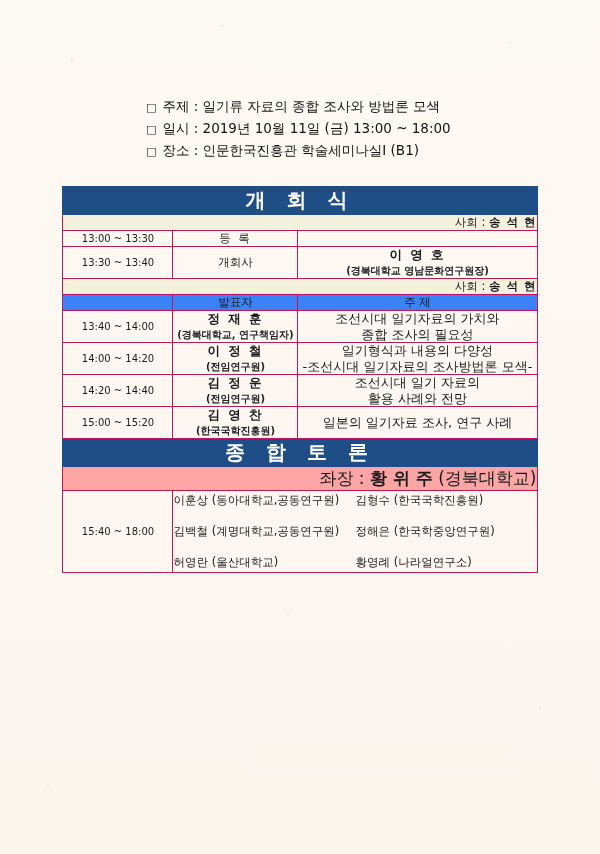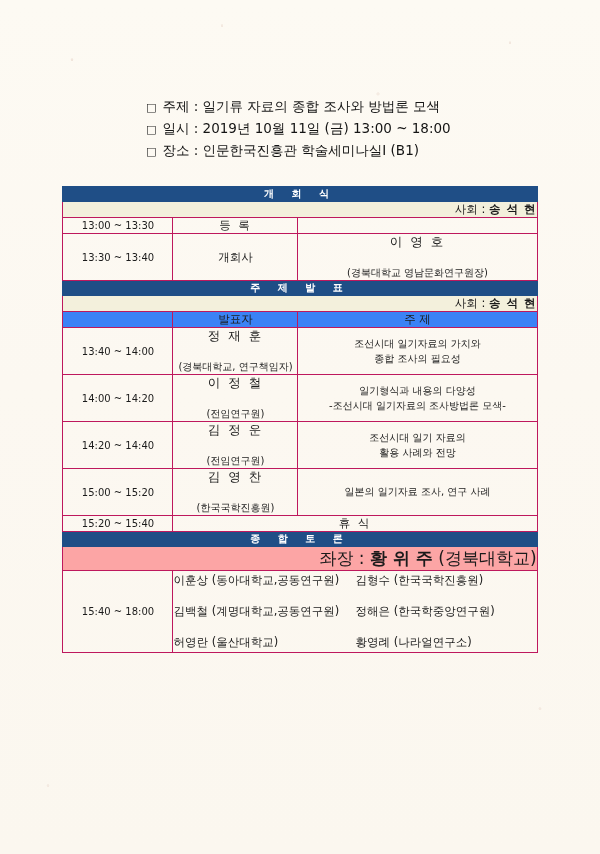--- a/index.html
+++ b/index.html
@@ -67,21 +67,21 @@
   }
   table.program td {
     border: 1px solid #be185d;
     padding: 0;
     vertical-align: middle;
   }
   .band {
     background: #1f4e86;
     color: #ffffff;
     text-align: center;
-    font-size: 10px;
+    font-size: 20px;
     font-weight: bold;
     letter-spacing: 7px;
     padding: 7px 0 8px 0;
     border: 1px solid #1f4e86 !important;
   }
   .host-row {
     background: #f3f0dc;
     text-align: right;
     font-size: 11.5px;
     padding: 4px 10px 5px 0;
@@ -102,34 +102,35 @@
     white-space: nowrap;
   }
   .who {
     text-align: center;
     font-size: 11.5px;
     line-height: 15px;
     padding: 8px 3px;
   }
   .who .nm {
     font-size: 12.5px;
-    font-weight: normal;
+    font-weight: bold;
     letter-spacing: 2px;
     display: block;
     text-align: center;
   }
   .who .af {
     font-size: 10px;
     color: #222;
     display: block;
-    margin-top: 16px;
+    margin-top: 1px;
+    font-weight: bold;
   }
   .topic {
     text-align: center;
-    font-size: 10px;
+    font-size: 13px;
     line-height: 15.5px;
     padding: 8px 6px;
   }
   .center-plain {
     text-align: center;
     font-size: 11.5px;
     padding: 8px 0;
     letter-spacing: 2px;
     margin-top: 35px;
   }
@@ -200,23 +201,20 @@
       <tr>
         <td class="time">13:30 ~ 13:40</td>
         <td class="center-plain" style="letter-spacing:0">개회사</td>
         <td class="who">
           <span class="nm">이 영 호</span>
           <span class="af">(경북대학교 영남문화연구원장)</span>
         </td>
       </tr>
 
       <tr>
-        <td class="band" colspan="3">주 제 발 표</td>
-      </tr>
-      <tr>
         <td class="host-row" colspan="3">
           <span>사회 :</span>
           <b>송 석 현</b>
         </td>
       </tr>
       <tr>
         <td class="colhead"></td>
         <td class="colhead">발표자</td>
         <td class="colhead">주  제</td>
       </tr>
@@ -250,24 +248,20 @@
       </tr>
       <tr>
         <td class="time">15:00 ~ 15:20</td>
         <td class="who">
           <span class="nm">김 영 찬</span>
           <span class="af">(한국국학진흥원)</span>
         </td>
         <td class="topic" style="white-space:pre-line">일본의 일기자료 조사, 연구 사례</td>
       </tr>
 
-      <tr>
-        <td class="time">15:20 ~ 15:40</td>
-        <td class="center-plain" colspan="2">휴 식</td>
-      </tr>
 
       <tr>
         <td class="band" colspan="3">종 합 토 론</td>
       </tr>
       <tr>
         <td class="chair-row" colspan="3">
           <span>좌장 :</span>
           <b>황 위 주</b>
           <span>(경북대학교)</span>
         </td>

